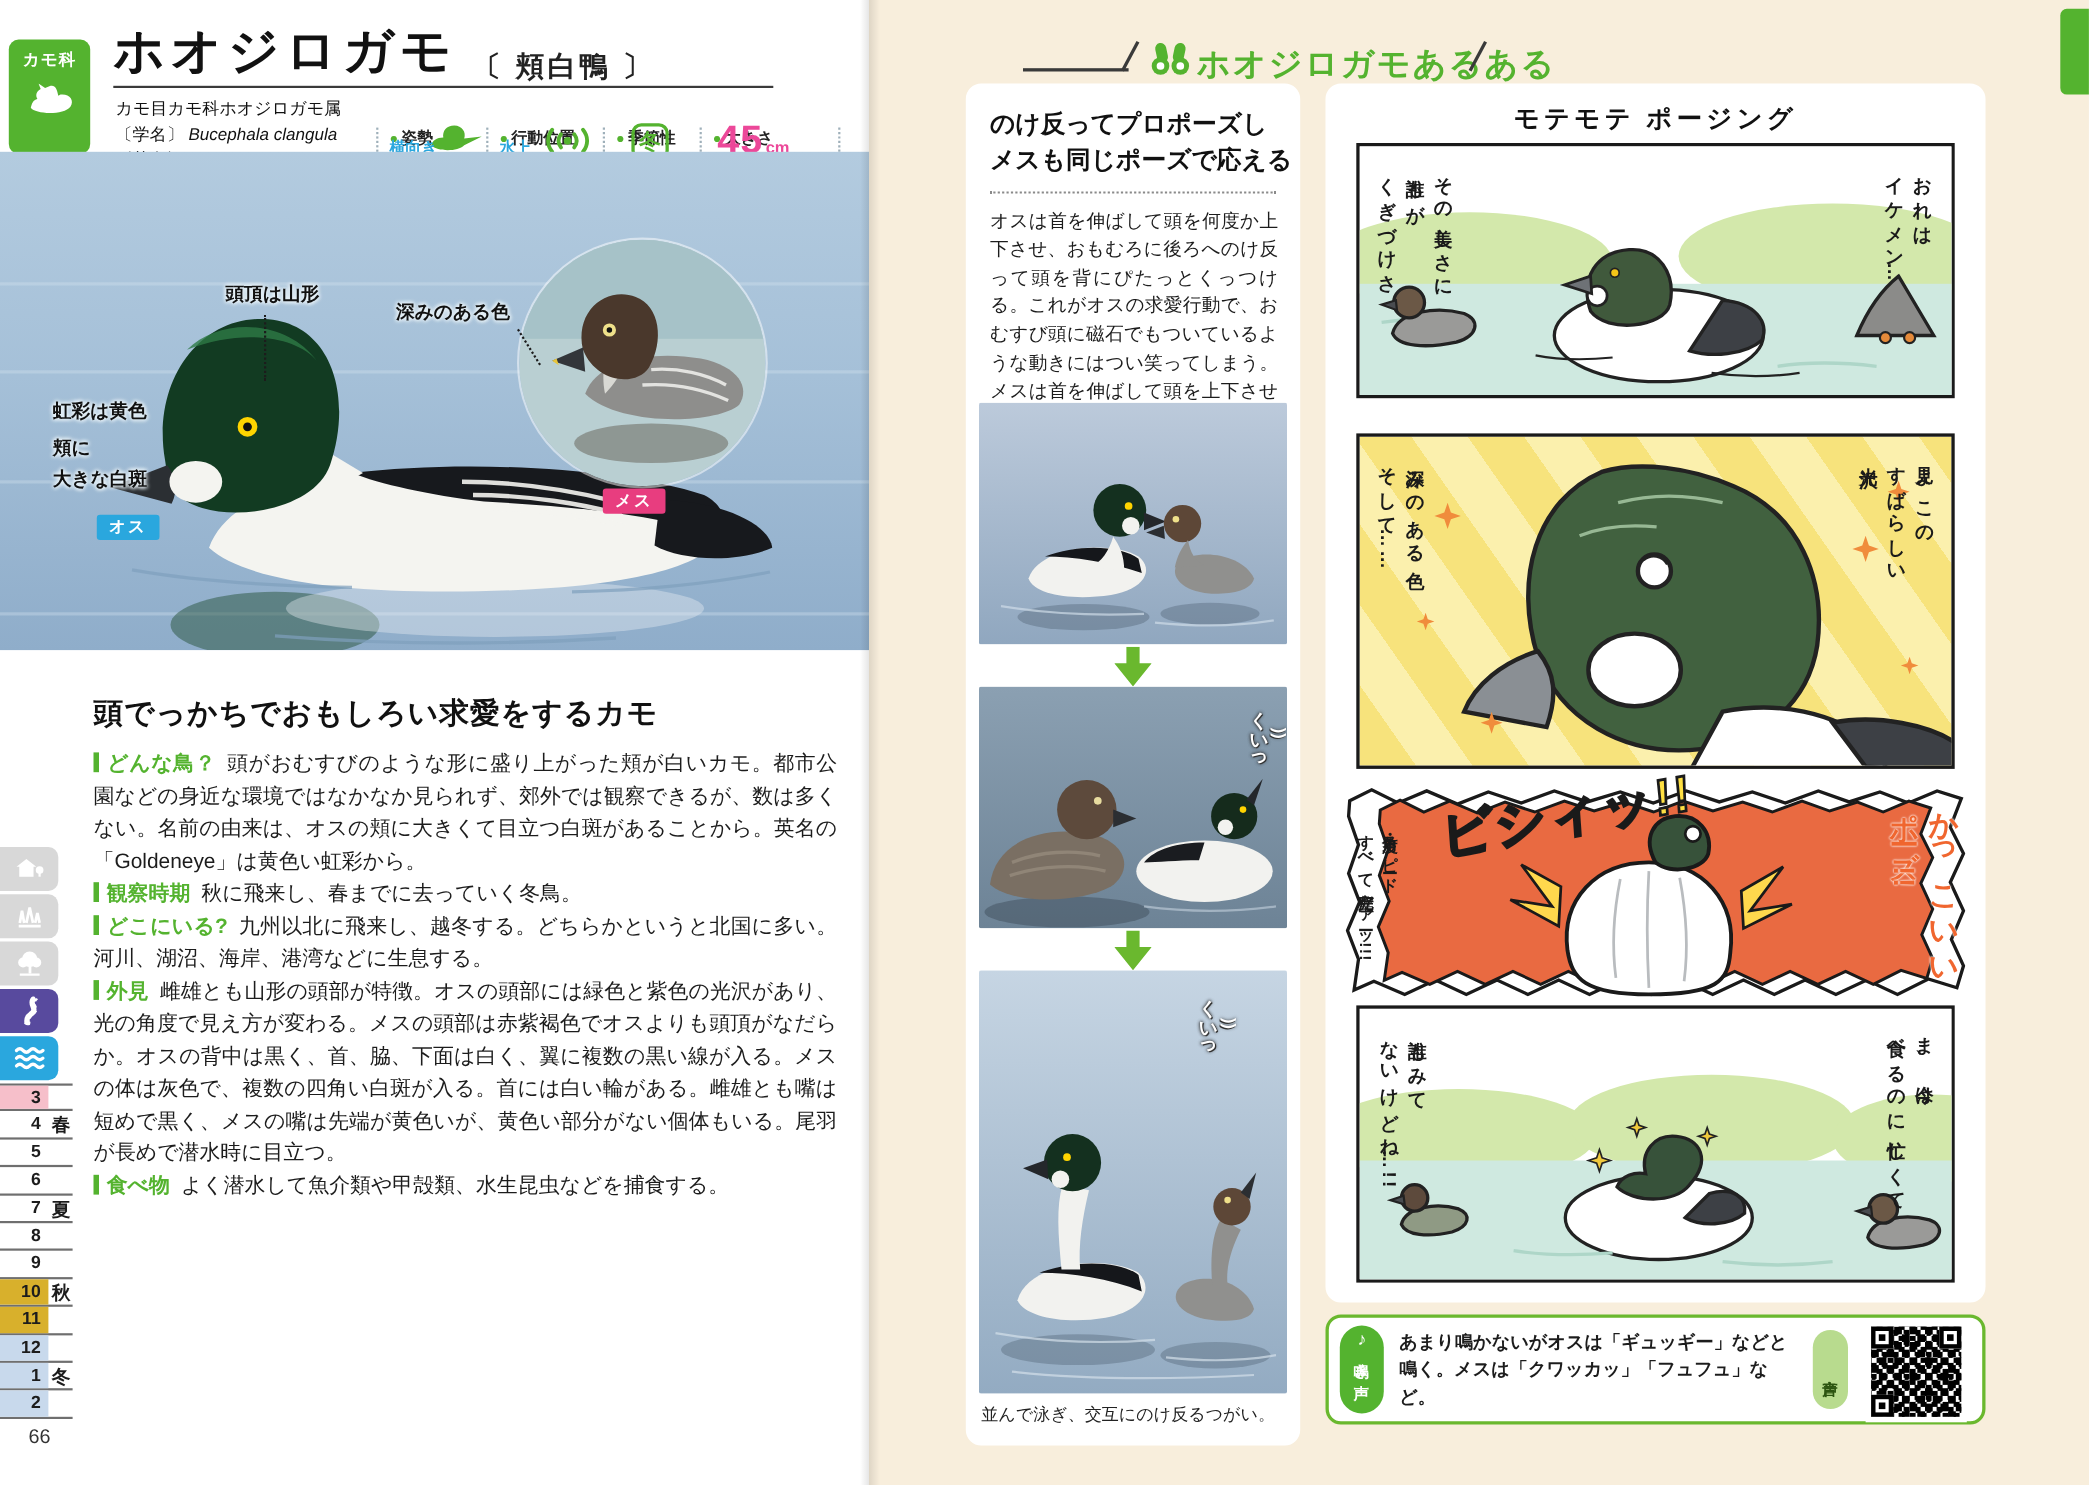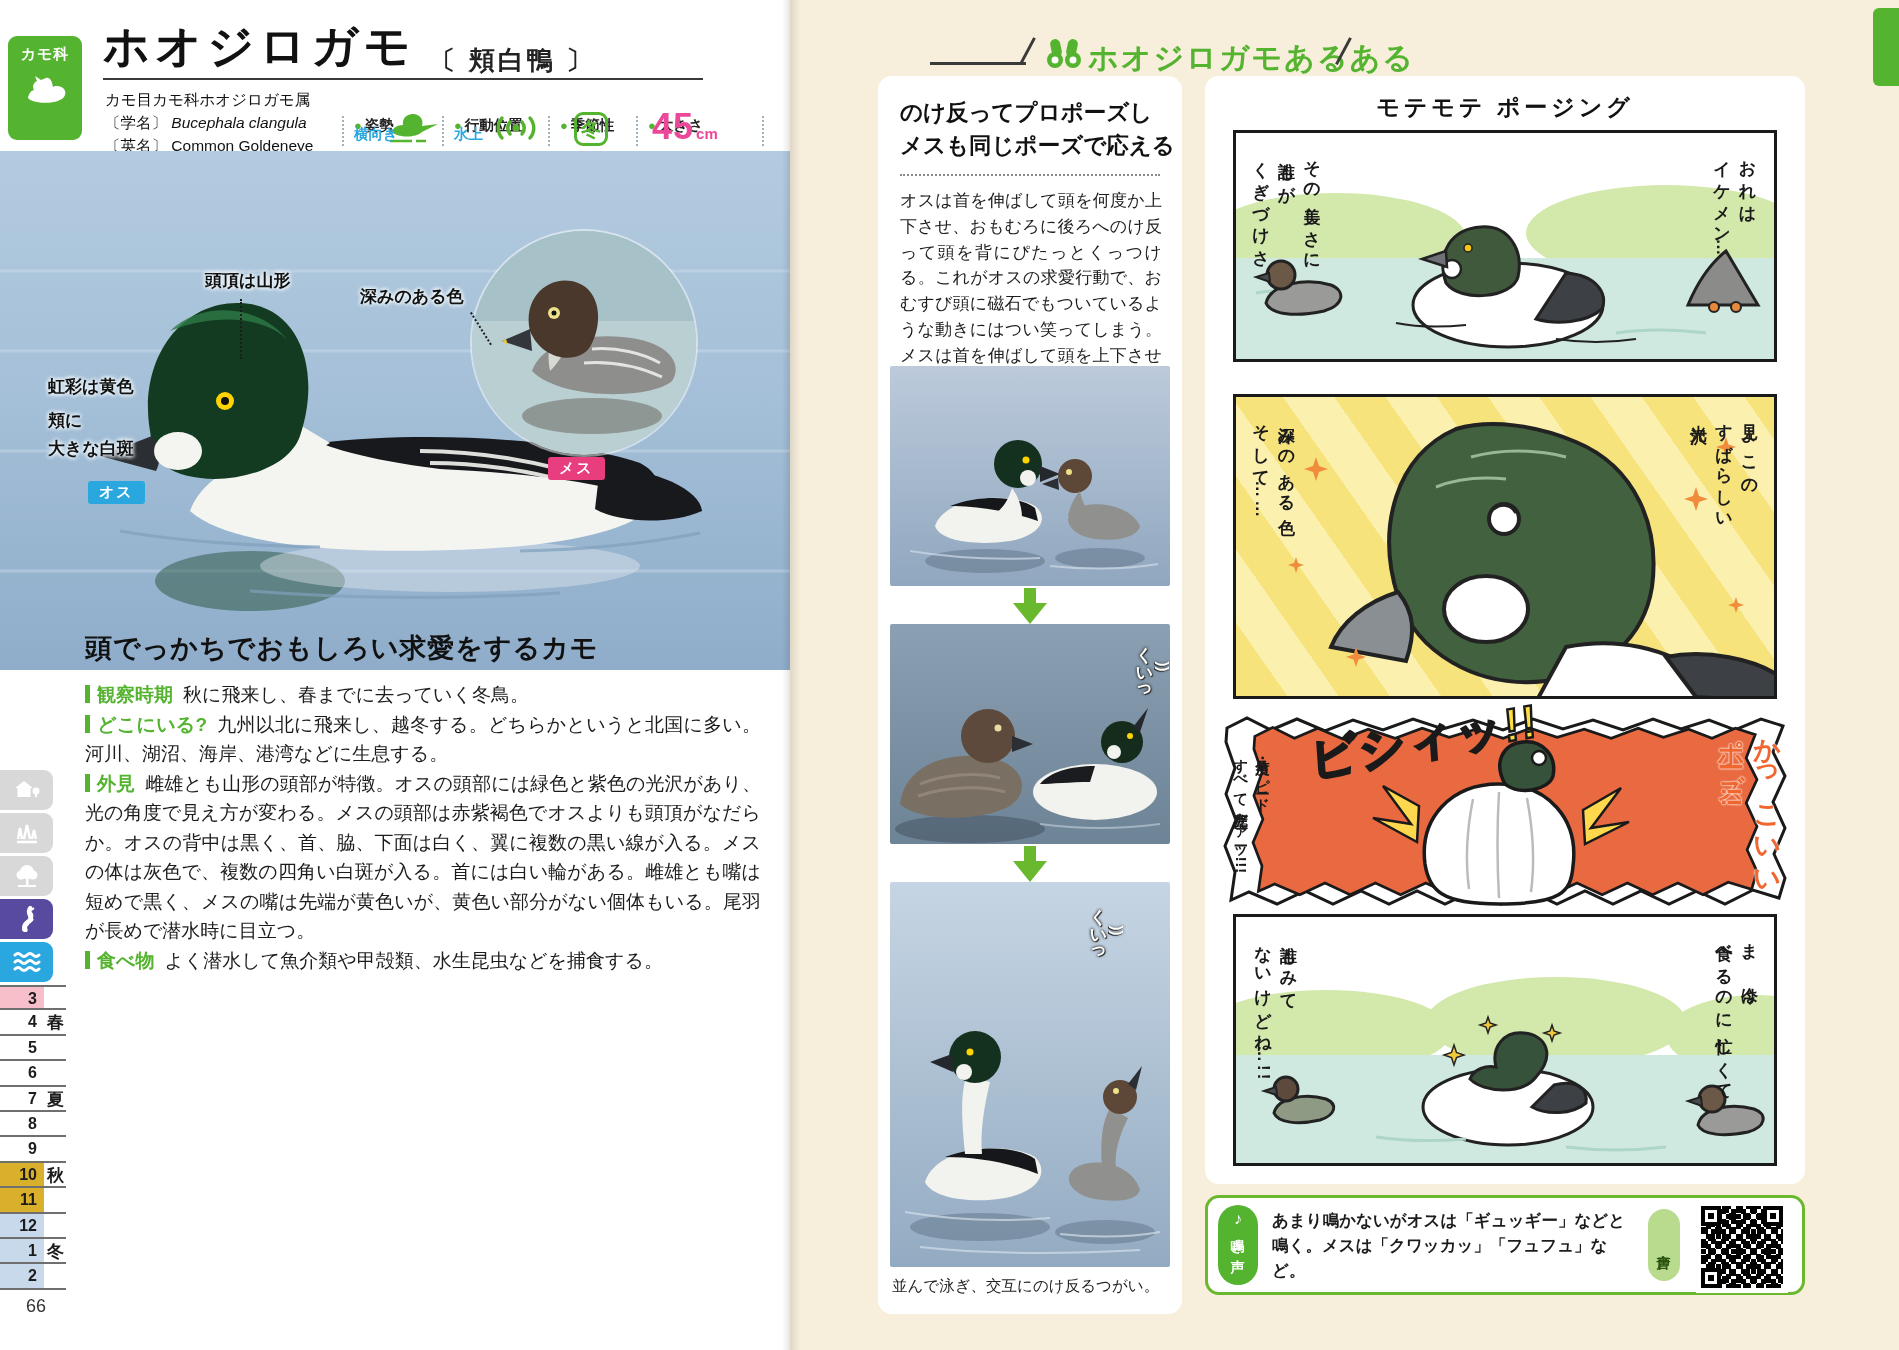--- a/index.html
+++ b/index.html
@@ -32,21 +32,21 @@
   .attr-label .dot { color:#54b32f; font-size:13px; margin-right:3px; }
   .attr-val-blue { position:absolute; left:10px; bottom:2px; font-size:14.5px; font-weight:bold; color:#2aa7de; }
   .attr-posture { width:100px; } .attr-position { width:106px; } .attr-season { width:88px; } .attr-size { width:128px; }
   .attr-posture svg { position:absolute; right:2px; bottom:2px; }
   .attr-position svg { position:absolute; right:4px; bottom:2px; }
   .season-badge { position:absolute; left:24px; bottom:0; width:34px; height:34px; border:3px solid #54b32f;
                   border-radius:9px; color:#54b32f; font-size:20px; font-weight:bold; text-align:center; line-height:29px; }
   .size-val { position:absolute; left:14px; bottom:-2px; color:#ec4899; font-weight:bold; }
   .size-val .num { font-size:36px; letter-spacing:1px; } .size-val .unit { font-size:15px; margin-left:2px; }
 
-  .hero { position:absolute; left:0; top:151px; width:790px; height:519px; overflow:hidden;
+  .hero { position:absolute; left:0; top:138px; width:790px; height:453px; overflow:hidden;
           background:linear-gradient(180deg,#b3cbdf 0%,#a5c0d8 45%,#8fadca 100%); }
   .hero-label { position:absolute; font-size:17px; font-weight:bold; color:#111; white-space:nowrap;
       text-shadow:0 1px 4px rgba(235,244,250,.95), 0 -1px 4px rgba(235,244,250,.95), 1px 0 4px rgba(235,244,250,.95), -1px 0 4px rgba(235,244,250,.95); }
   .leader-v { position:absolute; border-left:2px dotted #1c1c1c; }
   .leader-d { position:absolute; border-left:2px dotted #1c1c1c; transform-origin:top left; }
   .inset { position:absolute; left:472px; top:80px; width:224px; height:224px; border-radius:50%; overflow:hidden;
            box-shadow:0 0 0 2px rgba(255,255,255,.5); }
   .tag { position:absolute; color:#fff; font-size:15px; font-weight:bold; padding:2px 11px; border-radius:3px; letter-spacing:2px; }
   .tag-male { background:#2aa7de; }
   .tag-female { background:#e83d7f; }
@@ -267,20 +267,21 @@
       <div class="leader-d" style="left:470px; top:162px; height:38px; transform:rotate(-32deg);"></div>
       <span class="hero-label" style="left:48px; top:224px;">虹彩は黄色</span>
       <span class="hero-label" style="left:48px; top:258px;">頬に</span>
       <span class="hero-label" style="left:48px; top:286px;">大きな白斑</span>
       <span class="tag tag-female" style="left:548px; top:306px;">メス</span>
       <span class="tag tag-male" style="left:88px; top:330px;">オス</span>
     </div>
 
     <div class="desc">
       <div class="desc-heading">頭でっかちでおもしろい求愛をするカモ</div>
+      <p class="sec"><span class="bar"></span><span class="lead">どんな鳥？</span><span>頭がおむすびのような形に盛り上がった頬が白いカモ。都市公園などの身近な環境ではなかなか見られず、郊外では観察できるが、数は多くない。名前の由来は、オスの頬に大きくて目立つ白斑があることから。英名の「Goldeneye」は黄色い虹彩から。</span></p>
       <p class="sec"><span class="bar"></span><span class="lead">観察時期</span><span>秋に飛来し、春までに去っていく冬鳥。</span></p>
       <p class="sec"><span class="bar"></span><span class="lead">どこにいる?</span><span>九州以北に飛来し、越冬する。どちらかというと北国に多い。河川、湖沼、海岸、港湾などに生息する。</span></p>
       <p class="sec"><span class="bar"></span><span class="lead">外見</span><span>雌雄とも山形の頭部が特徴。オスの頭部には緑色と紫色の光沢があり、光の角度で見え方が変わる。メスの頭部は赤紫褐色でオスよりも頭頂がなだらか。オスの背中は黒く、首、脇、下面は白く、翼に複数の黒い線が入る。メスの体は灰色で、複数の四角い白斑が入る。首には白い輪がある。雌雄とも嘴は短めで黒く、メスの嘴は先端が黄色いが、黄色い部分がない個体もいる。尾羽が長めで潜水時に目立つ。</span></p>
       <p class="sec"><span class="bar"></span><span class="lead">食べ物</span><span>よく潜水して魚介類や甲殻類、水生昆虫などを捕食する。</span></p>
     </div>
 
     <div class="habitats">
       <div class="hab hab-gray">
         <svg width="26" height="22" viewBox="0 0 26 22">
           <path fill="#fff" d="M10,2 L19,9 H16.5 V18 H3.5 V9 H1 Z"></path>

